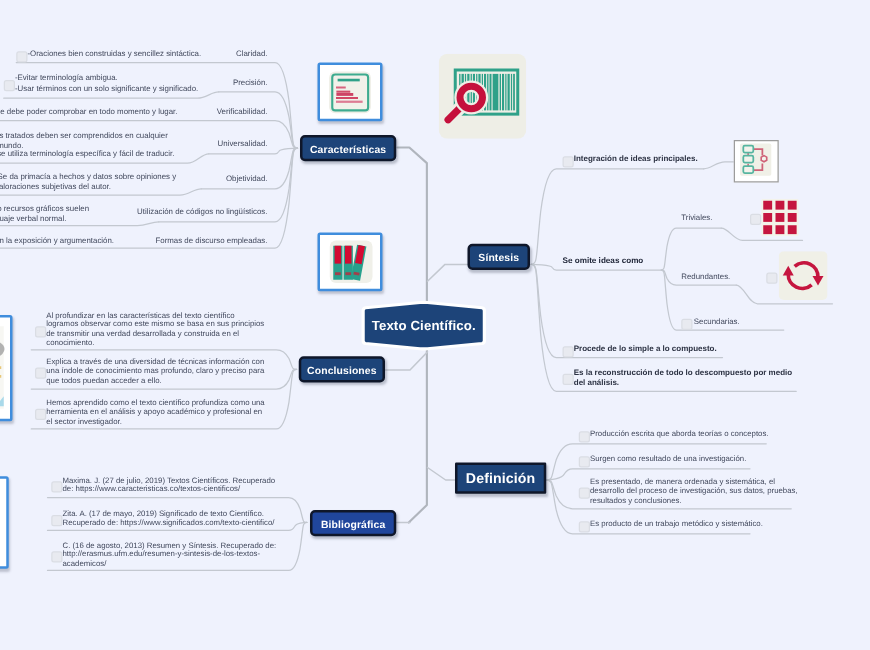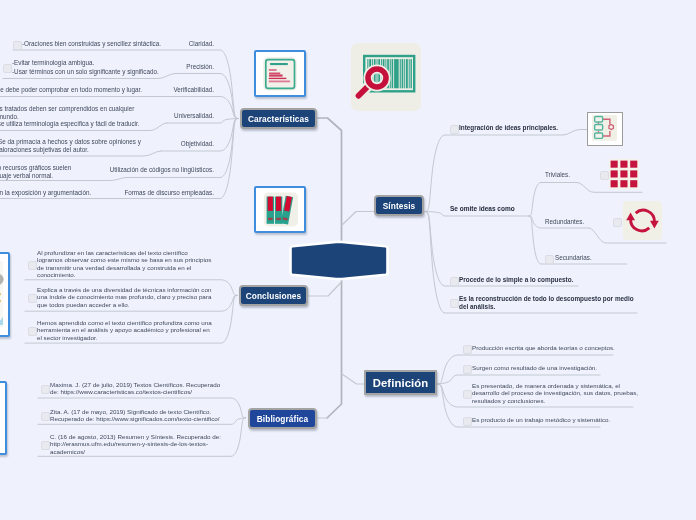--- a/index.html
+++ b/index.html
@@ -5,21 +5,21 @@
 <style>
 html,body{margin:0;padding:0;}
 body{width:696px;height:520px;background:#eff2fd;overflow:hidden;
   font-family:"Liberation Sans",sans-serif;}
 #stage{position:relative;width:696px;height:520px;overflow:hidden;background:#eff2fd;
   -webkit-font-smoothing:antialiased;}
 svg.links{position:absolute;left:0;top:0;width:696px;height:520px;}
 
 
 .node{position:absolute;background:#1d4479;color:#fff;font-weight:bold;
-  border-radius:4px;box-sizing:border-box;border:2px solid #a3a3a3;
+  border-radius:4px;box-sizing:border-box;border:2px solid #0f172a;
   display:flex;align-items:center;justify-content:center;white-space:nowrap;
   box-shadow:1px 2px 2px rgba(60,70,90,.30);letter-spacing:.1px;}
 .node.sharp{border-radius:1px;}
 
 
 .leaf{position:absolute;color:#41485c;}
 .leaf .cb{position:absolute;width:9px;height:9px;background:#e8eaf0;
   border:1px solid #dadde4;border-radius:2px;box-sizing:border-box;}
 .leaf .tx{position:absolute;white-space:pre;}
 .leaf.b .tx{font-weight:bold;color:#2b3142;}
@@ -78,20 +78,21 @@
         <path d="M237.3,295.4 C232.9968,295.4 234.3008,299.216 231.17120000000003,321.635 C228.98048,334.514 225.53792,343.1 221,343.1 L25,343.1"></path>
         <path d="M245.5,417.9 C241.672,417.9 242.832,416.308 240.048,406.955 C238.0992,401.582 235.0368,398 231,398 L38,398"></path>
         <path d="M245.5,417.9 C243.564,417.9 236.98400000000004,418.412 235.57600000000002,421.42 C234.59040000000002,423.148 233.0416,424.3 231,424.3 L38,424.3"></path>
         <path d="M245.5,417.9 C241.672,417.9 242.832,420.972 240.048,439.02 C238.0992,449.38800000000003 235.0368,456.3 231,456.3 L38,456.3"></path>
       </g>
   </svg>
 
   <svg class="root-shape" style="position:absolute;left:284px;top:240px;width:110px;height:42px;">
     <path d="M6.5,8.5 L6.5,32.5 Q6.5,34.5 8.5,34.8 L52,39 Q55,39.3 58,39 L101.5,34.8 Q103.5,34.5 103.5,32.5 L103.5,8.5 Q103.5,6.5 101.5,6.2 L58,2 Q55,1.7 52,2 L8.5,6.2 Q6.5,6.5 6.5,8.5 Z" fill="#1d4479" stroke="#ffffff" stroke-width="2.6"></path>
   </svg>
+  <div class="rootlabel" style="position:absolute;left:284px;top:240px;width:110px;height:42px;display:flex;align-items:center;justify-content:center;color:#fff;font-weight:bold;font-size:10.6px;letter-spacing:.1px;">Texto Científico.</div>
 
   <div class="node" style="left:240px;top:108px;width:77px;height:21px;font-size:8.3px;">
     <span>Características</span>
   </div>
   <div class="node" style="left:374px;top:195px;width:50px;height:21px;font-size:8.3px;">
     <span>Síntesis</span>
   </div>
   <div class="node sharp" style="left:364px;top:370px;width:73px;height:25px;font-size:11.3px;">
     <span>Definición</span>
   </div>

